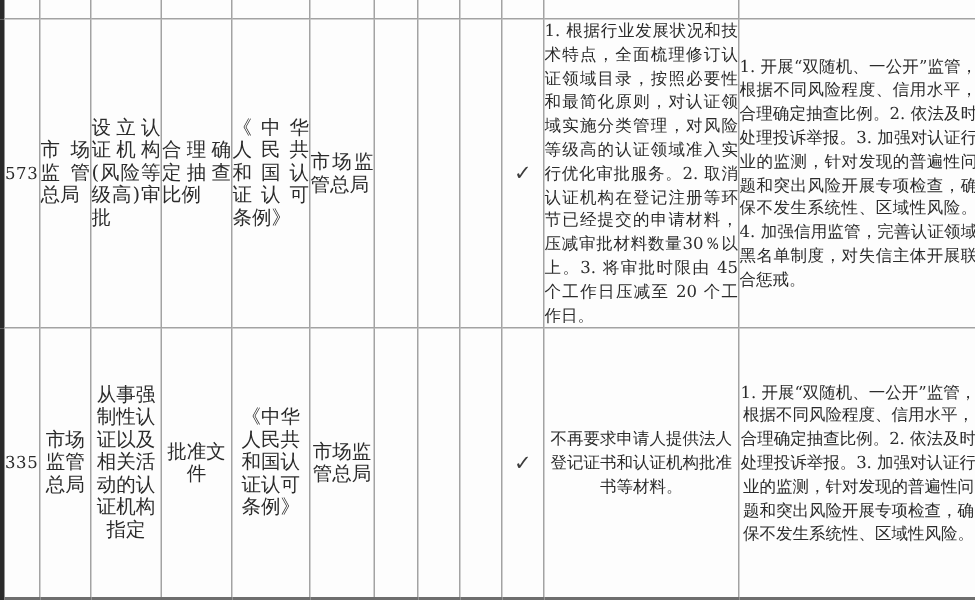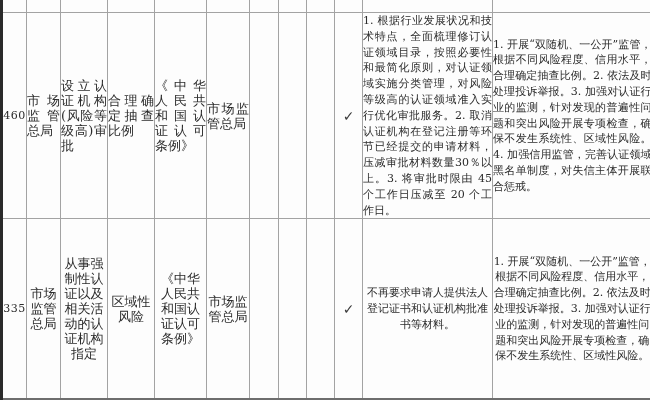--- a/index.html
+++ b/index.html
@@ -86,39 +86,39 @@
     <td></td>
     <td></td>
     <td></td>
     <td></td>
     <td></td>
     <td></td>
     <td></td>
   </tr>
 
   <tr class="row-334">
-    <td class="num">460</td>
+    <td class="num">573</td>
     <td class="jc">市场监管总局</td>
     <td class="jc">设立认证机构(风险等级高)审批</td>
     <td class="jc">合理确定抽查比例</td>
     <td class="jc jc4">《中华人民共和国认证认可条例》</td>
     <td class="jc">市场监管总局</td>
     <td></td>
     <td></td>
     <td></td>
     <td class="check"><span>✓</span></td>
     <td class="para">1. 根据行业发展状况和技术特点，全面梳理修订认证领域目录，按照必要性和最简化原则，对认证领域实施分类管理，对风险等级高的认证领域准入实行优化审批服务。2. 取消认证机构在登记注册等环节已经提交的申请材料，压减审批材料数量30％以上。3. 将审批时限由 45 个工作日压减至 20 个工作日。</td>
     <td class="para">1. 开展“双随机、一公开”监管，根据不同风险程度、信用水平，合理确定抽查比例。2. 依法及时处理投诉举报。3. 加强对认证行业的监测，针对发现的普遍性问题和突出风险开展专项检查，确保不发生系统性、区域性风险。4. 加强信用监管，完善认证领域黑名单制度，对失信主体开展联合惩戒。</td>
   </tr>
 
   <tr class="row-335">
     <td class="num">335</td>
     <td class="jc">市场监管总局</td>
     <td class="jc">从事强制性认证以及相关活动的认证机构指定</td>
-    <td class="jc">区域性风险</td>
+    <td class="jc">批准文件</td>
     <td class="jc jc4">《中华人民共和国认证认可条例》</td>
     <td class="jc">市场监管总局</td>
     <td></td>
     <td></td>
     <td></td>
     <td class="check"><span>✓</span></td>
     <td class="para">不再要求申请人提供法人登记证书和认证机构批准书等材料。</td>
     <td class="para">1. 开展“双随机、一公开”监管，根据不同风险程度、信用水平，合理确定抽查比例。2. 依法及时处理投诉举报。3. 加强对认证行业的监测，针对发现的普遍性问题和突出风险开展专项检查，确保不发生系统性、区域性风险。</td>
   </tr>
 </tbody>

